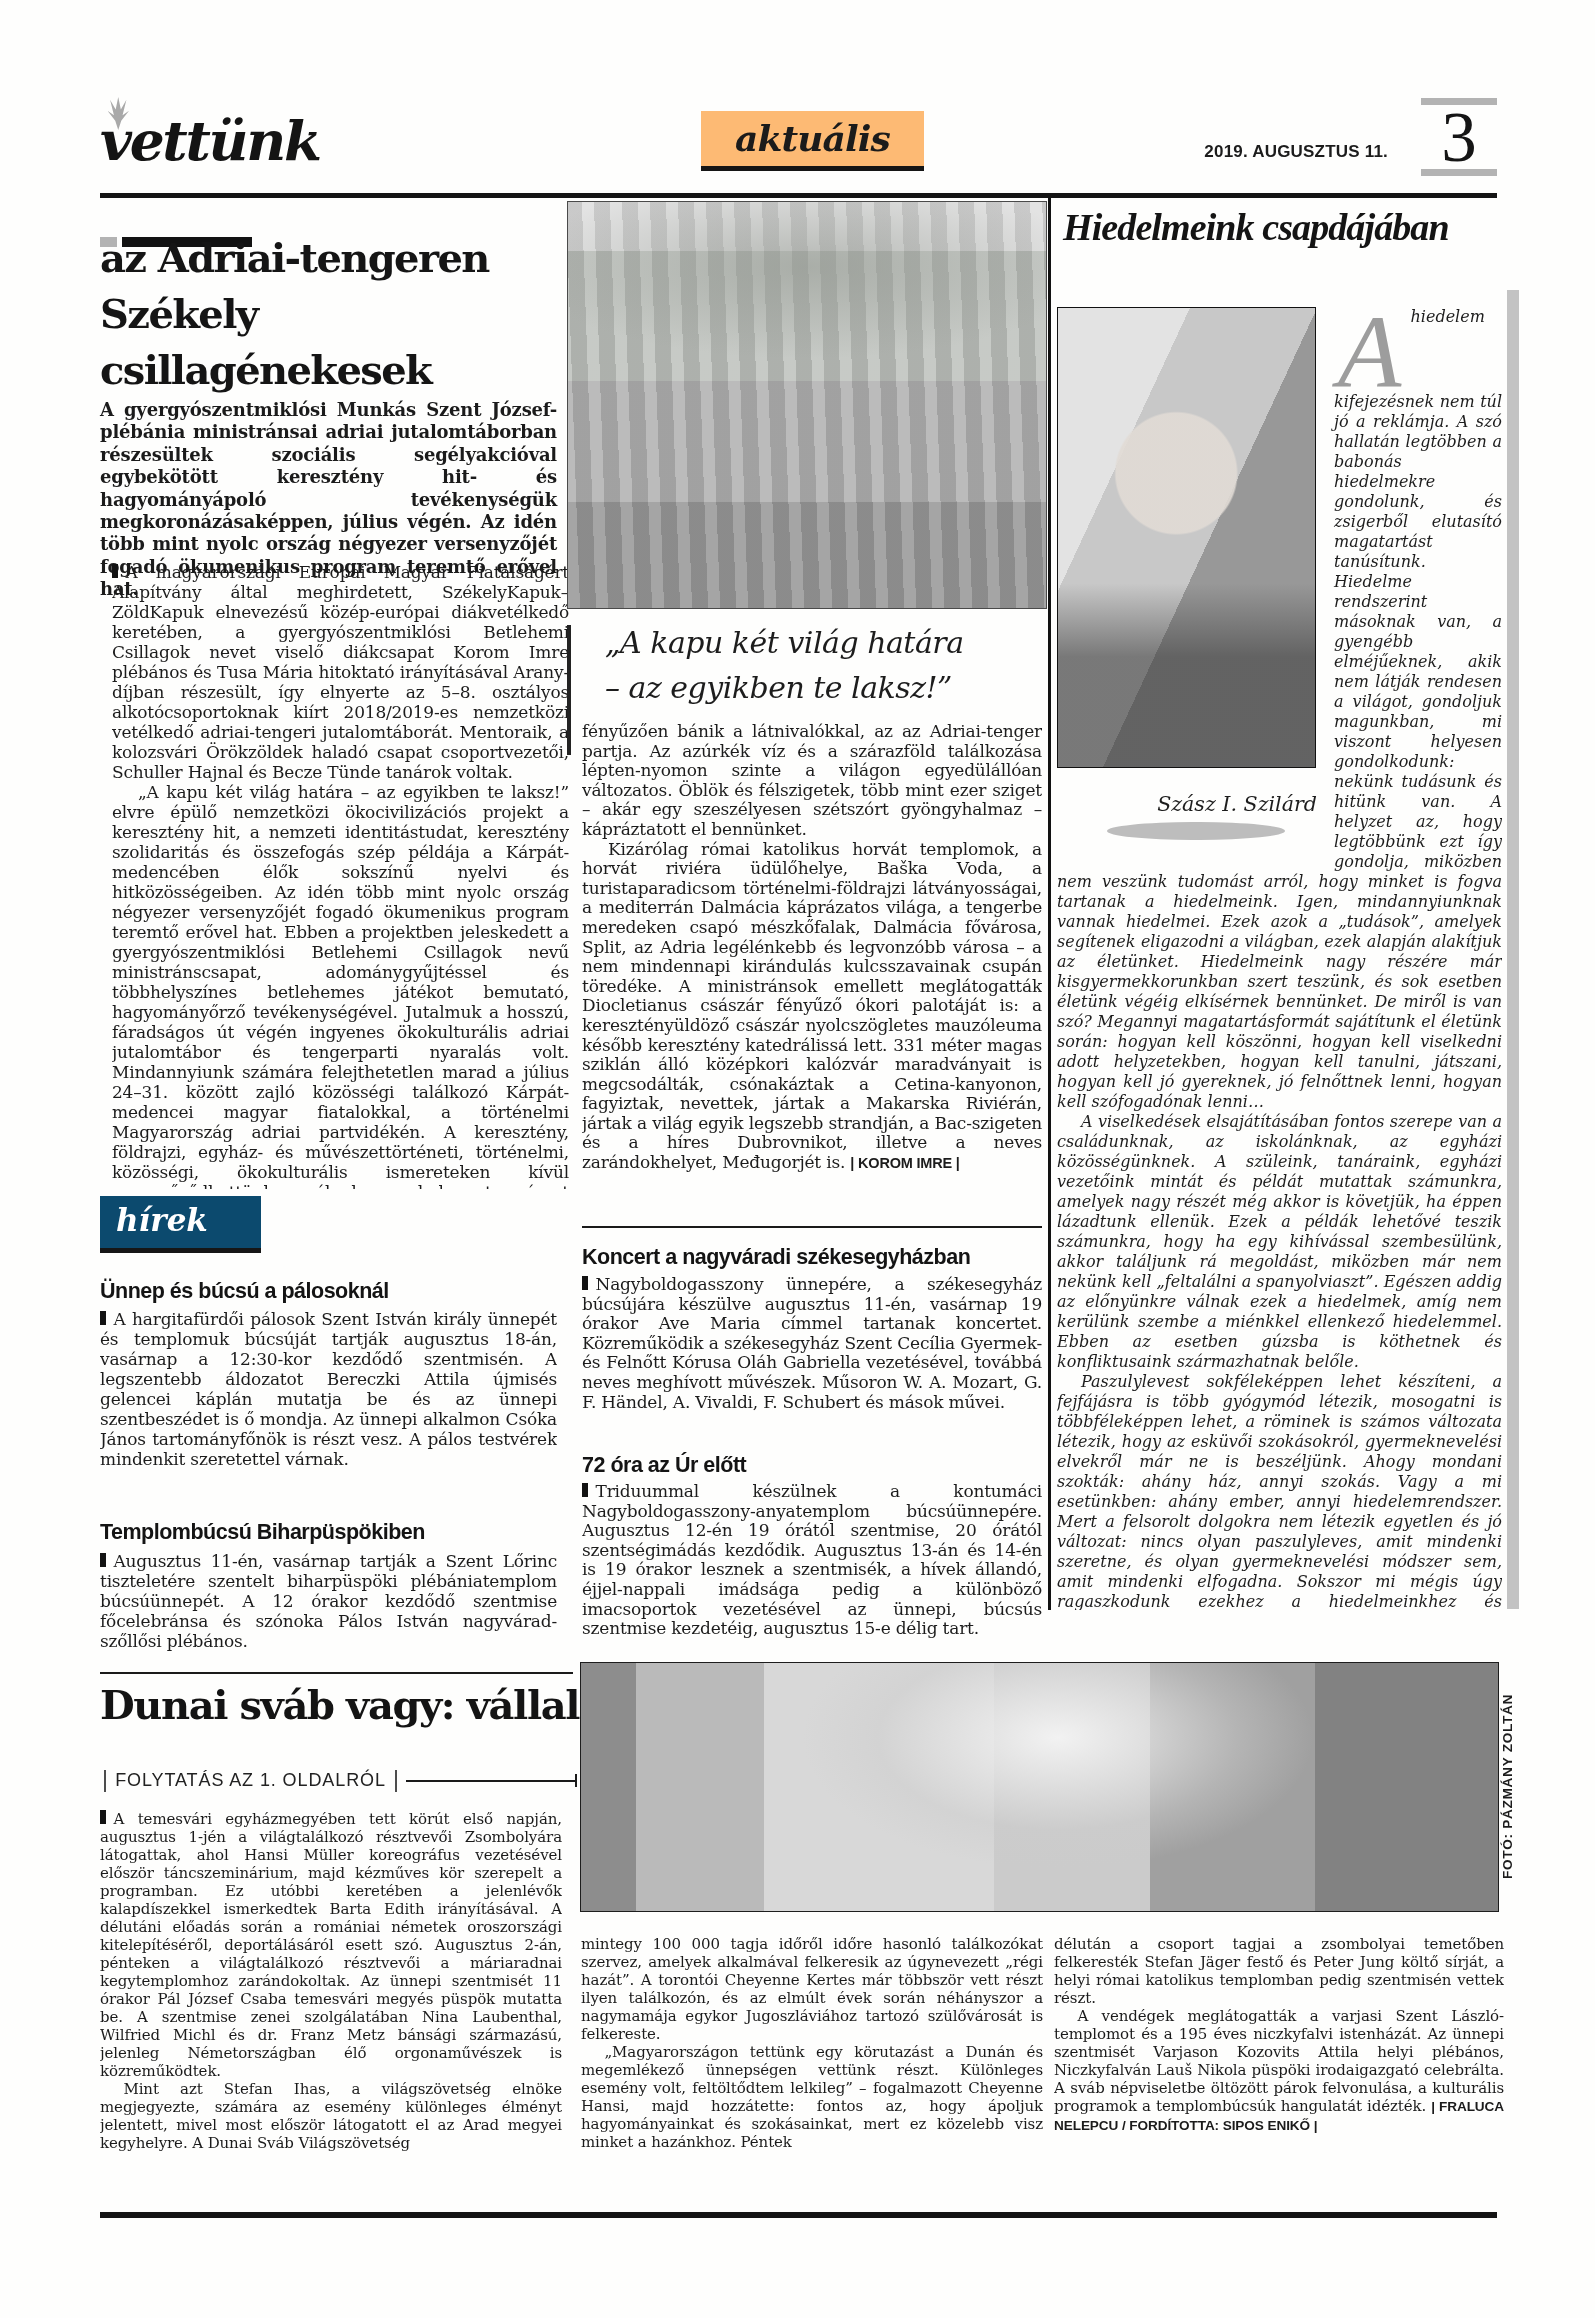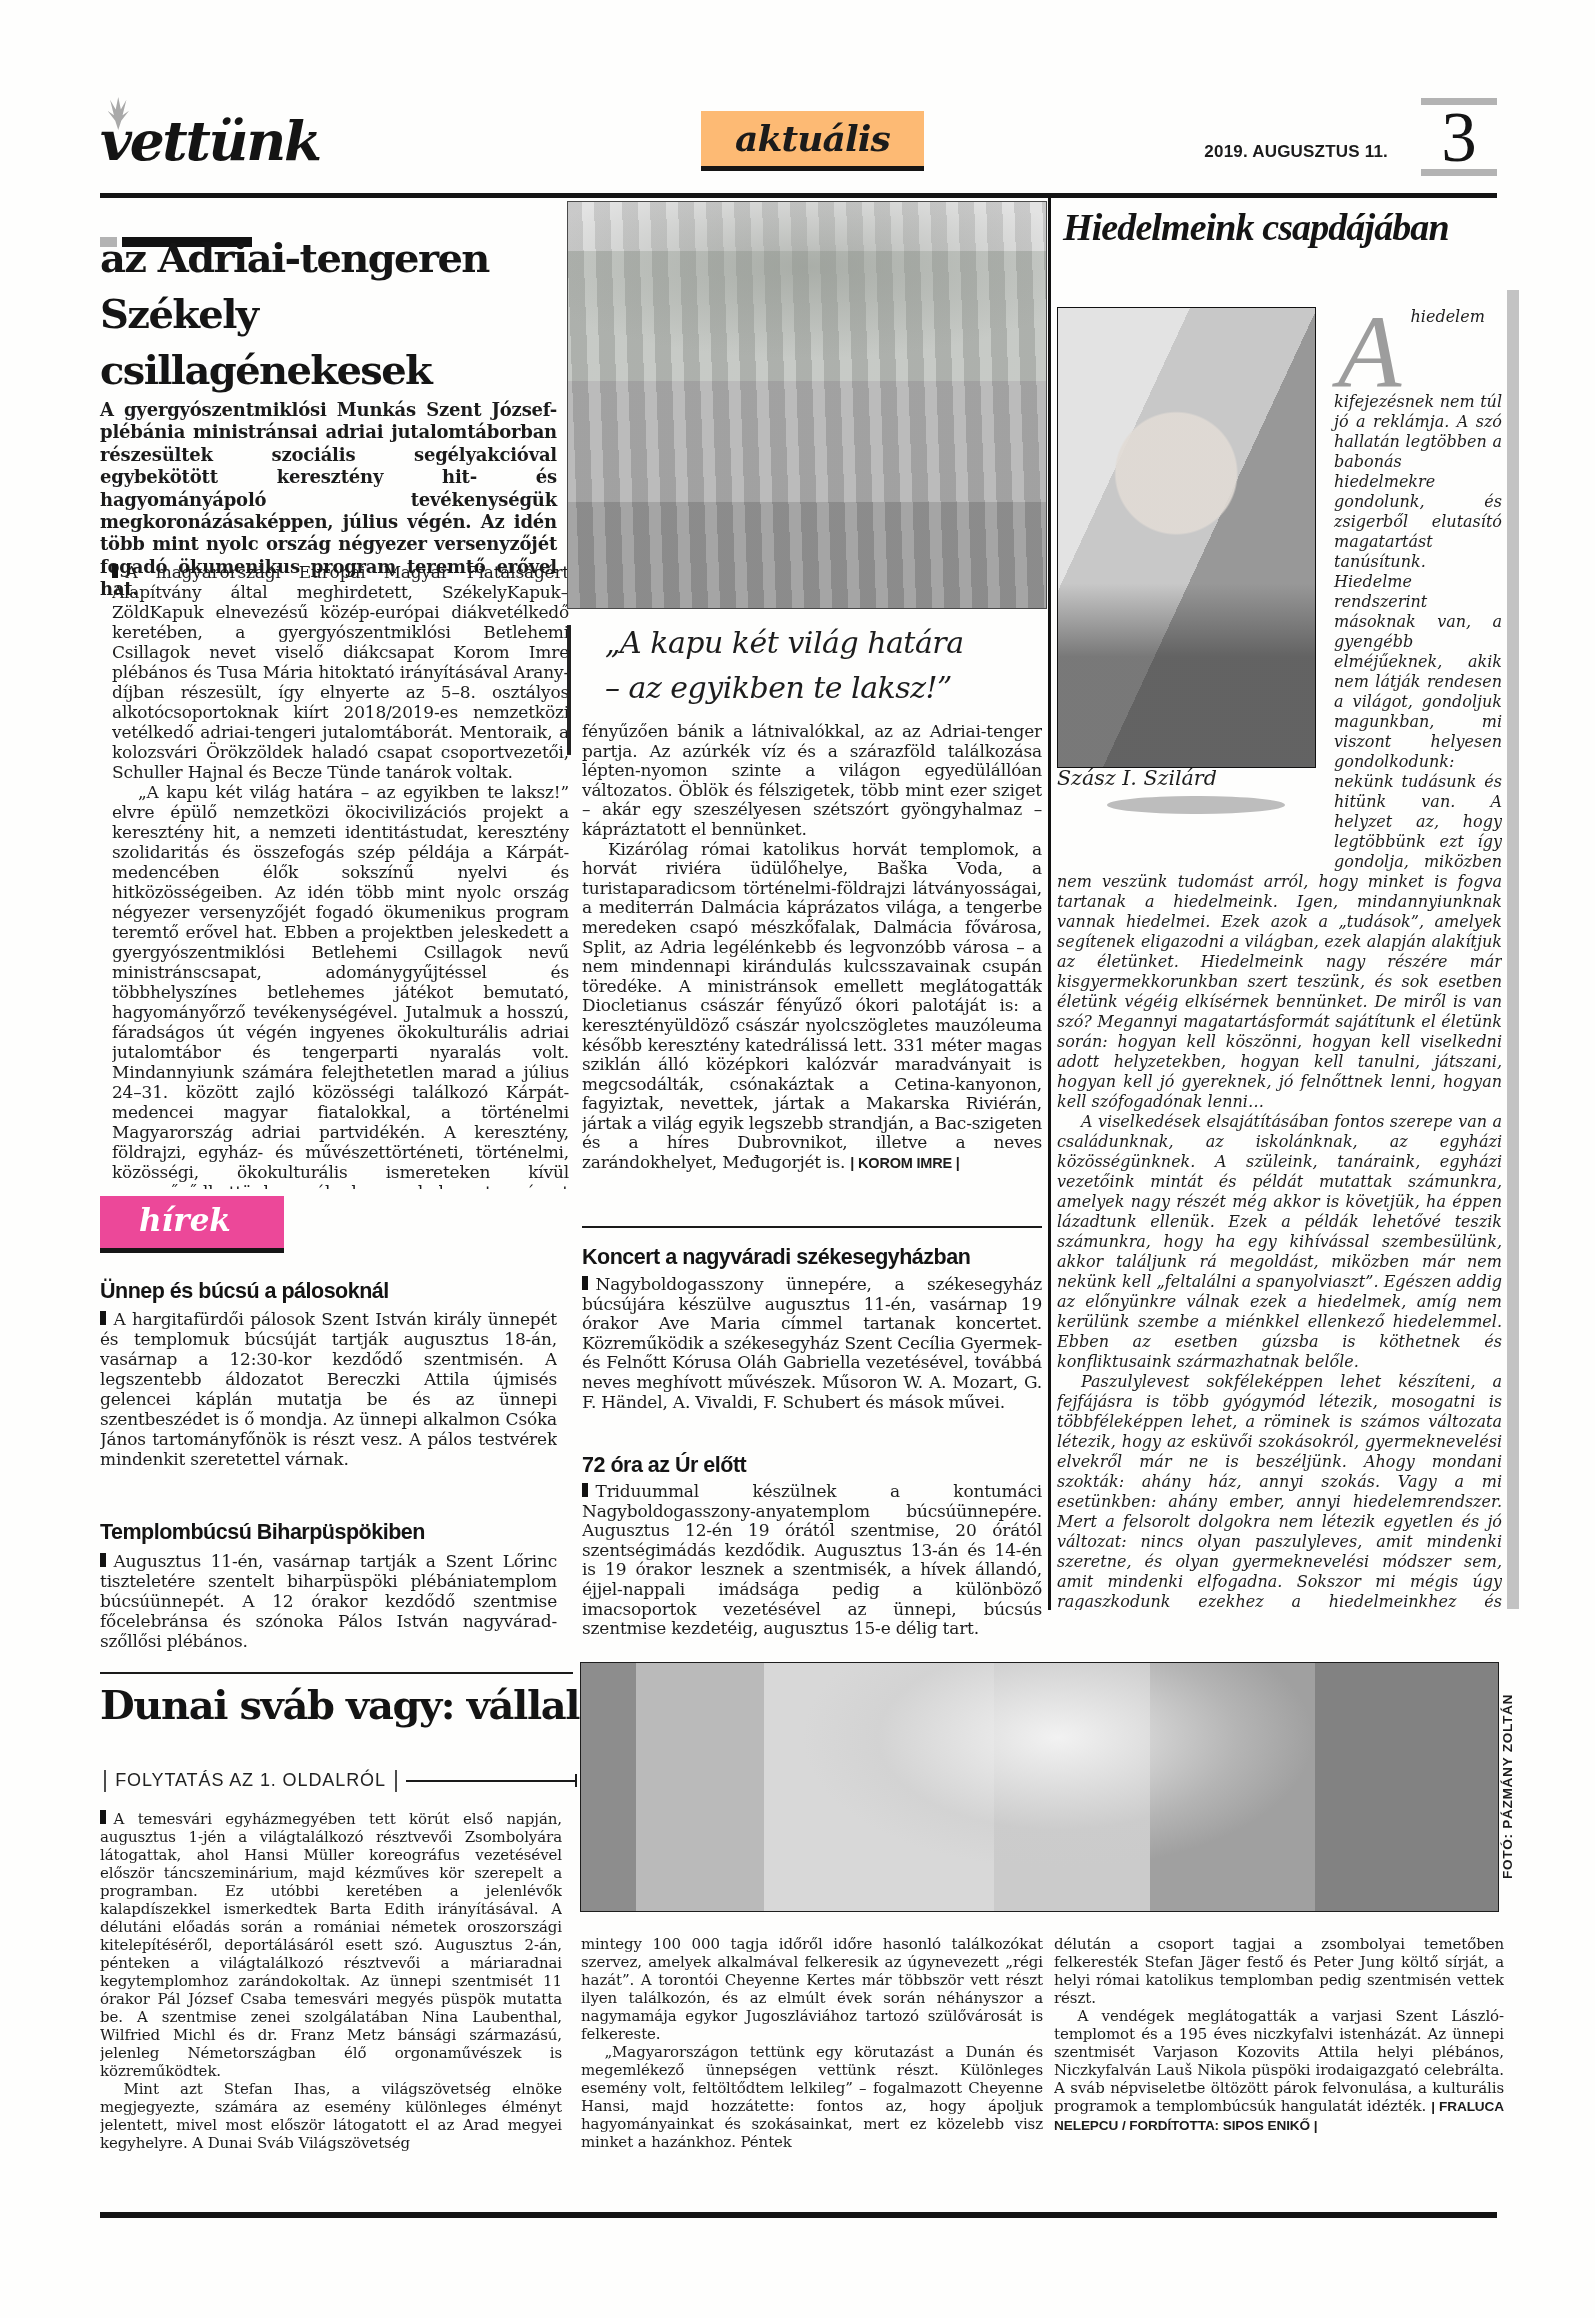--- a/index.html
+++ b/index.html
@@ -40,21 +40,21 @@
   .author { font-family:"Liberation Sans",sans-serif; font-weight:bold; font-size:14.5px; letter-spacing:-0.2px; white-space:nowrap; }
 
   
   .headline1 { position:absolute; left:100px; top:230px; width:465px; font-weight:bold;
                font-size:40px; line-height:56px; letter-spacing:-1.6px; color:#151515; }
   .lead { position:absolute; left:100px; top:399px; width:457px; font-weight:bold;
           font-size:18px; line-height:22.4px; text-align:justify; letter-spacing:-0.2px; }
   .body1 { position:absolute; left:112px; top:562px; width:457px; height:627px; overflow:hidden; }
 
   .hirekbox { position:absolute; left:100px; top:1196px; width:161px; height:52px;
-              background:#ec4899; border-bottom:5.6px solid #161616;padding-left:23px; }
+              background:#0c4a6e; border-bottom:5.6px solid #161616; }
   .hirekbox .t { font-style:italic; font-weight:bold; font-size:31px; color:#ffffff;
                  line-height:49px; padding-left:16px; display:block; }
 
   .nt1 { position:absolute; left:100px; top:1279px; width:457px; }
   .nb1 { position:absolute; left:100px; top:1309px; width:457px; height:165px; overflow:hidden; }
   .nt2 { position:absolute; left:100px; top:1520px; width:457px; }
   .nb2 { position:absolute; left:100px; top:1551px; width:457px; height:104px; overflow:hidden; }
 
   .thinrule-left { position:absolute; left:100px; top:1672px; width:473px; height:2.3px; background:#1a1a1a; }
 
@@ -86,21 +86,21 @@
   .rc-body { position:absolute; left:1057px; top:307px; width:445px; height:1303px; overflow:hidden;
              font-style:italic; font-size:16px; line-height:20px; text-align:justify; color:#1d1d1d; }
   .rc-body p { margin:0; }
   .rc-body p + p { text-indent:24px; }
   .rphoto-float { float:left; width:277px; height:555px; }
   .portrait { width:257px; height:459px; border:1.4px solid #111;
     background-image:
       linear-gradient(180deg, transparent 0 60%, rgba(55,55,55,.55) 76% 100%),
       radial-gradient(circle 100px at 46% 36%, rgba(225,219,213,.9) 0 60%, transparent 62%),
       linear-gradient(115deg,#e3e3e3 0 28%, #c8c8c8 28% 55%, #989898 55% 100%); }
-  .rcaption { width:260px; text-align:left; font-style:italic; font-size:20.6px; margin-top:0; }
+  .rcaption { width:260px; text-align:right; font-style:italic; font-size:20.6px; margin-top:26px; }
   .rellipse { width:178px; height:18.7px; border-radius:50%; background:#bdbdbd; margin:7.5px auto 0; }
   .dropcap { float:left; font-family:"Liberation Serif",serif; font-style:italic;
              font-size:104px; line-height:80px; color:#9d9d9d; margin:4.7px 9.3px 0 3.7px; }
 
   
   .headline2 { position:absolute; left:100px; top:1681px; width:479px; white-space:nowrap;
                font-weight:bold; font-size:40px; letter-spacing:-1.4px; color:#141414; }
   .kicker { position:absolute; left:104px; top:1770px; width:473px; display:flex; align-items:center;
             gap:9.3px; font-family:"Liberation Sans",sans-serif; font-size:18px; letter-spacing:0.9px; color:#222; }
   .kbar { width:1.9px; height:21.5px; background:#4d4d4d; }

